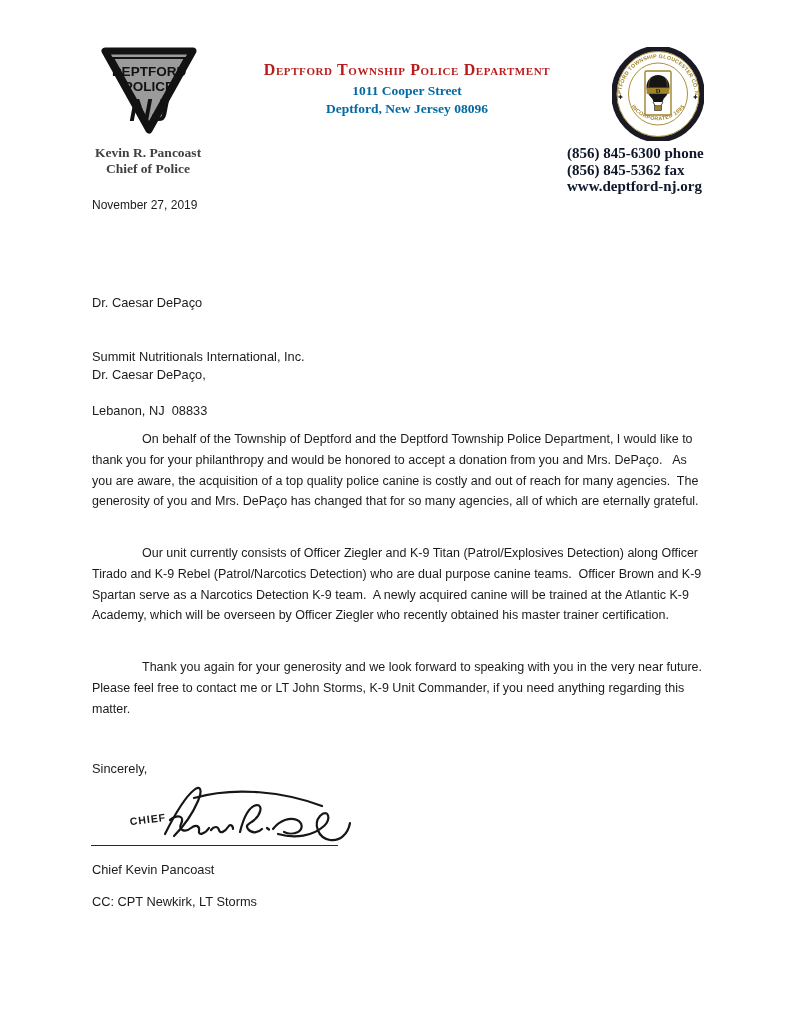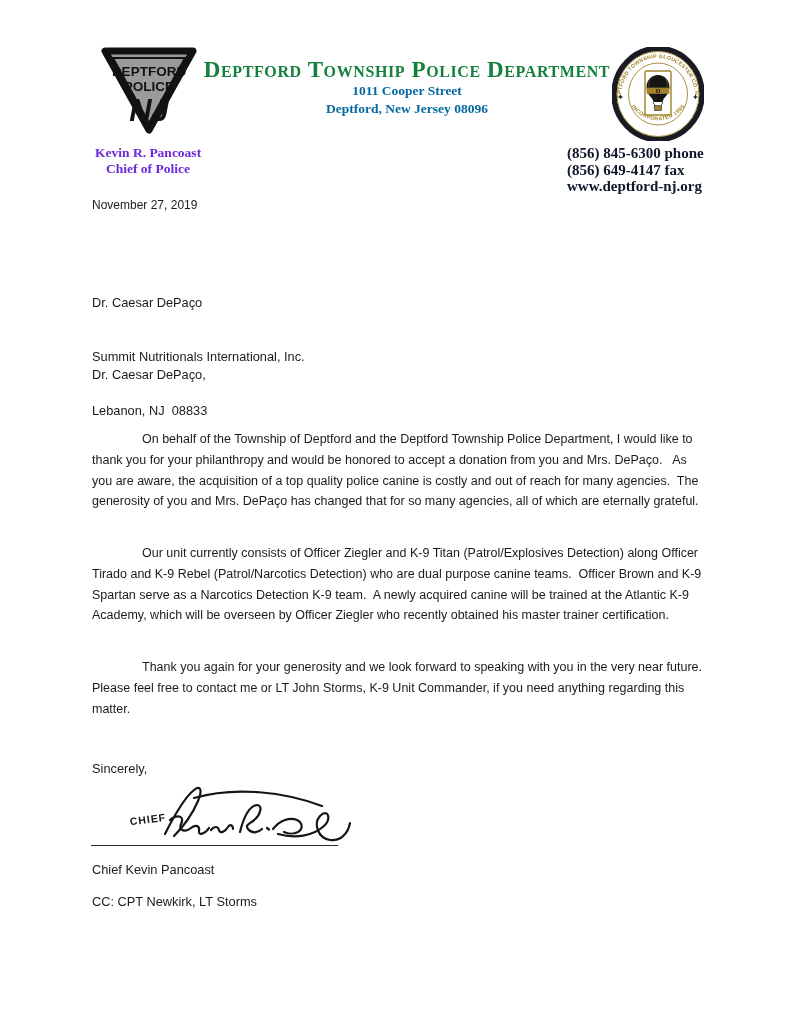--- a/index.html
+++ b/index.html
@@ -16,32 +16,32 @@
   .abs { position:absolute; }
   .serif { font-family:"Liberation Serif", serif; }
   .pre { white-space:pre-wrap; }
 
   
   .badge-svg { left:96px; top:44px; width:106px; height:93px; }
   .title-block { left:157px; top:59px; width:500px; text-align:center; }
   .dept-title {
     font-family:"Liberation Serif", serif;
     font-weight:bold; font-variant:small-caps;
-    font-size:23px; letter-spacing:.6px; color:#15803d;
+    font-size:16px; letter-spacing:.6px; color:#b91c1c;
     line-height:22px;
   }
   .dept-sub {
     font-family:"Liberation Serif", serif;
     font-weight:bold; font-size:13.5px; color:#0369a1;
     line-height:15.5px; margin-top:2px;
   }
   .seal-svg { left:612px; top:47px; width:92px; height:94px; }
 
   
-  .officer { left:95px; top:145px; font-weight:bold; font-size:13.5px; line-height:16px; color:#6d28d9; }
+  .officer { left:95px; top:145px; font-weight:bold; font-size:13.5px; line-height:16px; color:#404040; }
   .officer .l2 { padding-left:11px; }
   .contacts { left:567px; top:145px; font-weight:bold; font-size:15px; line-height:16.5px; color:#0f172a; }
 
   
   .date { left:92px; top:198px; font-size:12px; }
   .address { left:92px; top:258px; font-size:12.8px; line-height:18px; }
   .salutation { left:92px; top:367px; font-size:12.8px; }
   .para { left:92px; width:612px; font-size:12.5px; line-height:20.8px; text-indent:50px; text-align:left; }
   .p1 { top:429px; }
   .p2 { top:543px; }
@@ -93,21 +93,21 @@
     <path d="M41,55 L43.2,59 M51,55 L48.8,59" stroke="#151515" stroke-width="0.8"></path>
     <rect x="42.6" y="58.8" width="6.8" height="4.6" fill="#a0832a" stroke="#151515" stroke-width="0.6"></rect>
   </svg>
 
   <div class="abs officer serif">
     <div>Kevin R. Pancoast</div>
     <div class="l2">Chief of Police</div>
   </div>
   <div class="abs contacts serif">
     <div>(856) 845-6300 phone</div>
-    <div>(856) 649-4147 fax</div>
+    <div>(856) 845-5362 fax</div>
     <div>www.deptford-nj.org</div>
   </div>
 
   <div class="abs date">November 27, 2019</div>
 
   <div class="abs address pre">
     <div>Dr. Caesar DePaço</div>
     <div>Summit Nutritionals International, Inc.</div>
     <div class="pre">Lebanon, NJ  08833</div>
   </div>

